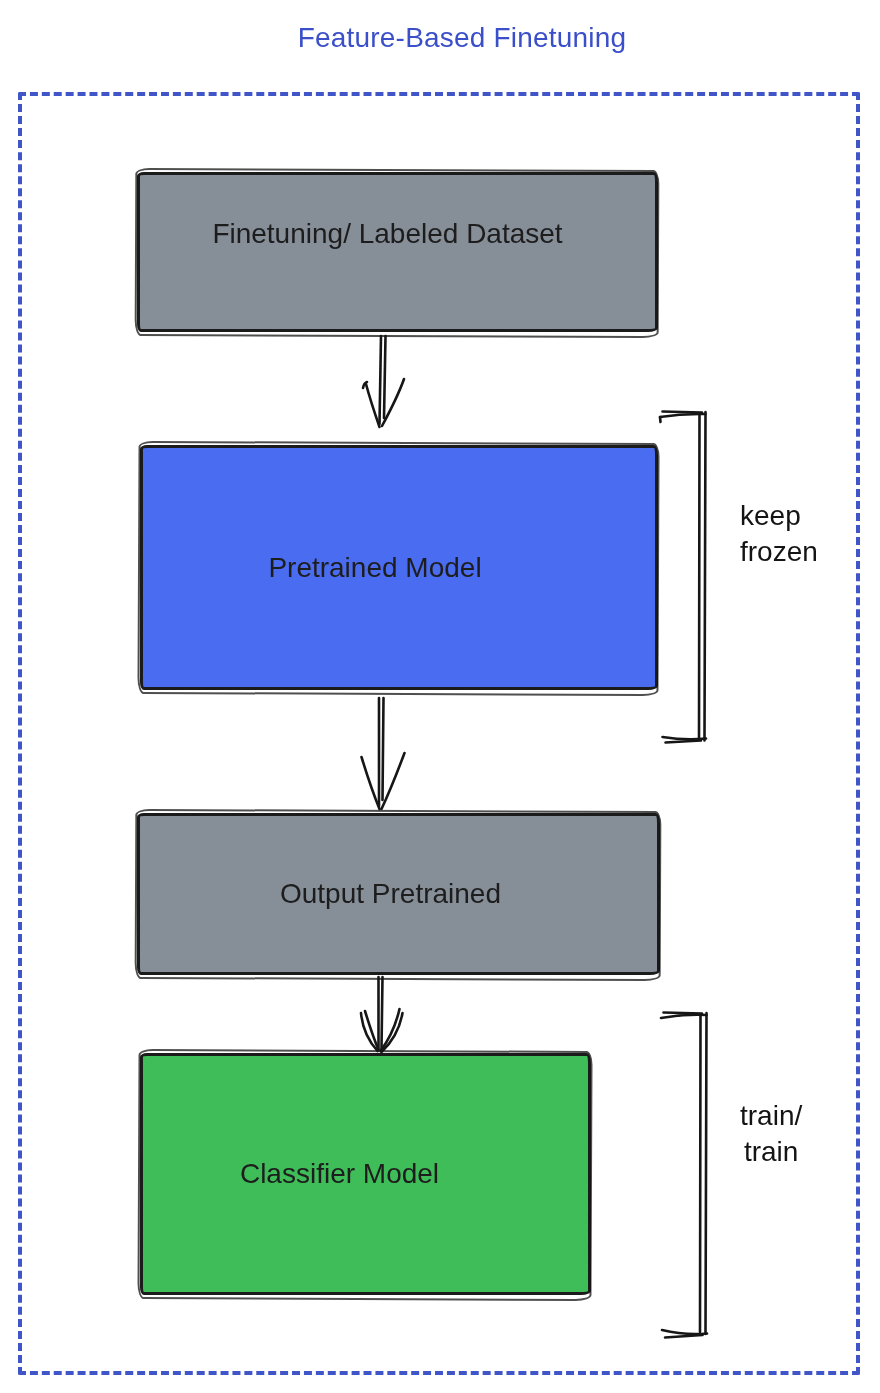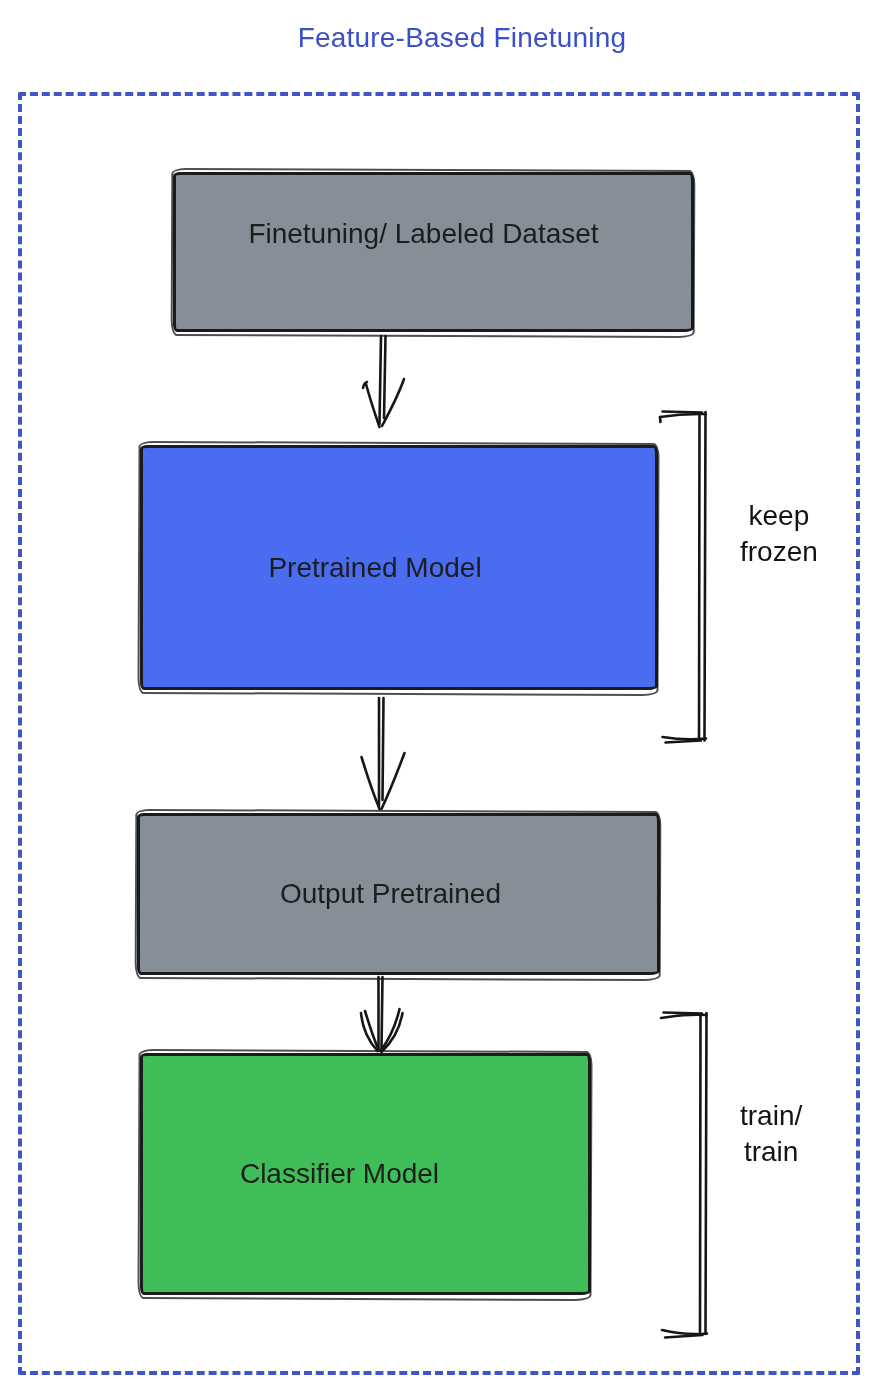--- a/index.html
+++ b/index.html
@@ -58,21 +58,21 @@
     inset: -6px -4px -8px -5px;
     border: 2px solid rgba(20, 20, 20, 0.75);
     border-radius: 14px 6px 16px 6px / 6px 14px 6px 16px;
     transform: rotate(0.25deg);
     pointer-events: none;
   }
   .box-gray  { background: #868e98; }
   .box-blue  { background: #4a6cf0; }
   .box-green { background: #3fbd58; }
 
-  .box-finetuning { left: 137px; top: 172px;  width: 521px; height: 160px; margin-left: 36px; }
+  .box-finetuning { left: 137px; top: 172px;  width: 521px; height: 160px; }
   .box-pretrained { left: 140px; top: 445px;  width: 518px; height: 245px; }
   .box-embeddings { left: 137px; top: 813px;  width: 523px; height: 162px; }
   .box-classifier { left: 140px; top: 1053px; width: 451px; height: 242px; }
 
   .box-finetuning .box-label { transform: translate(-10px, -18px); }
   .box-pretrained .box-label { transform: translateX(-24px); }
   .box-embeddings .box-label { transform: translateX(-8px); }
   .box-classifier .box-label { transform: translateX(-26px); }
 
   
@@ -90,21 +90,21 @@
     stroke-linecap: round;
   }
   
   .annotation {
     position: absolute;
     font-size: 28px;
     line-height: 36px;
     color: #141414;
     white-space: nowrap;
   }
-  .annotation-keep-frozen { left: 740px; top: 498px; text-align: center; }
+  .annotation-keep-frozen { left: 740px; top: 498px; }
   .annotation-train-update { left: 740px; top: 1098px; text-align: center; }
 </style>
 </head>
 <body>
 
 <div id="canvas">
 
   <div class="diagram-title">Feature-Based Finetuning</div>
 
   <div class="dashed-frame"></div>

